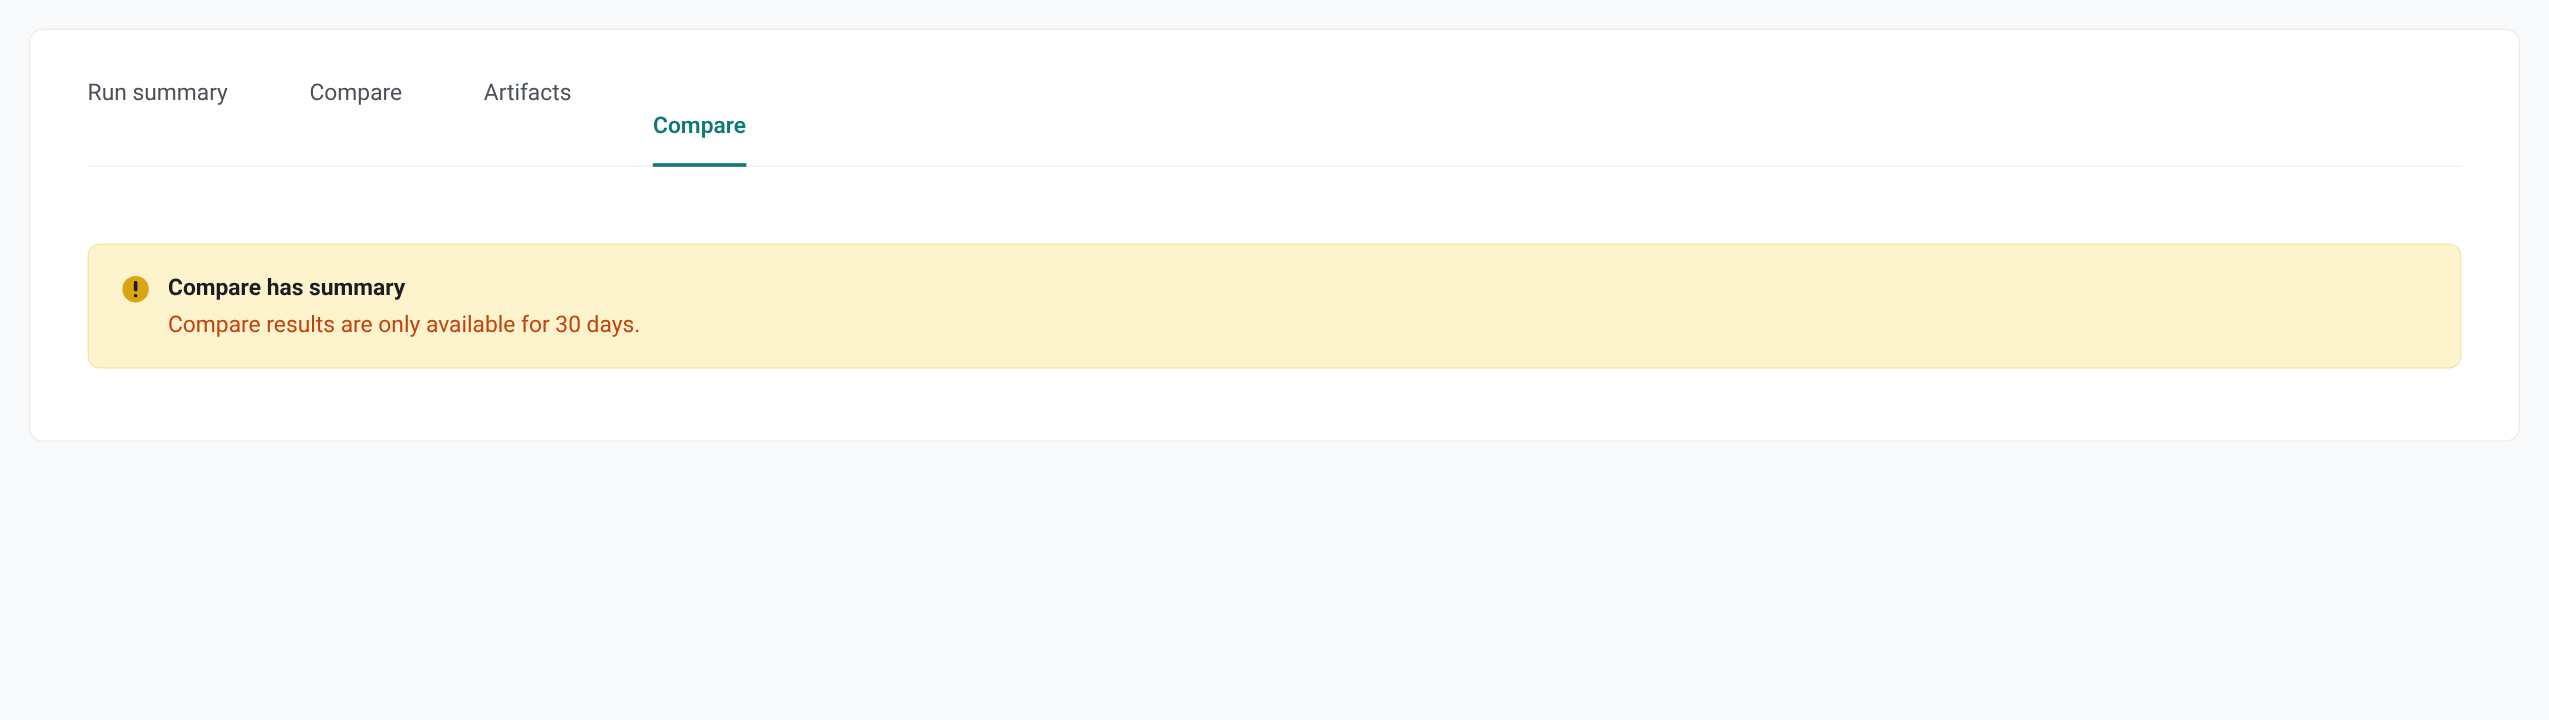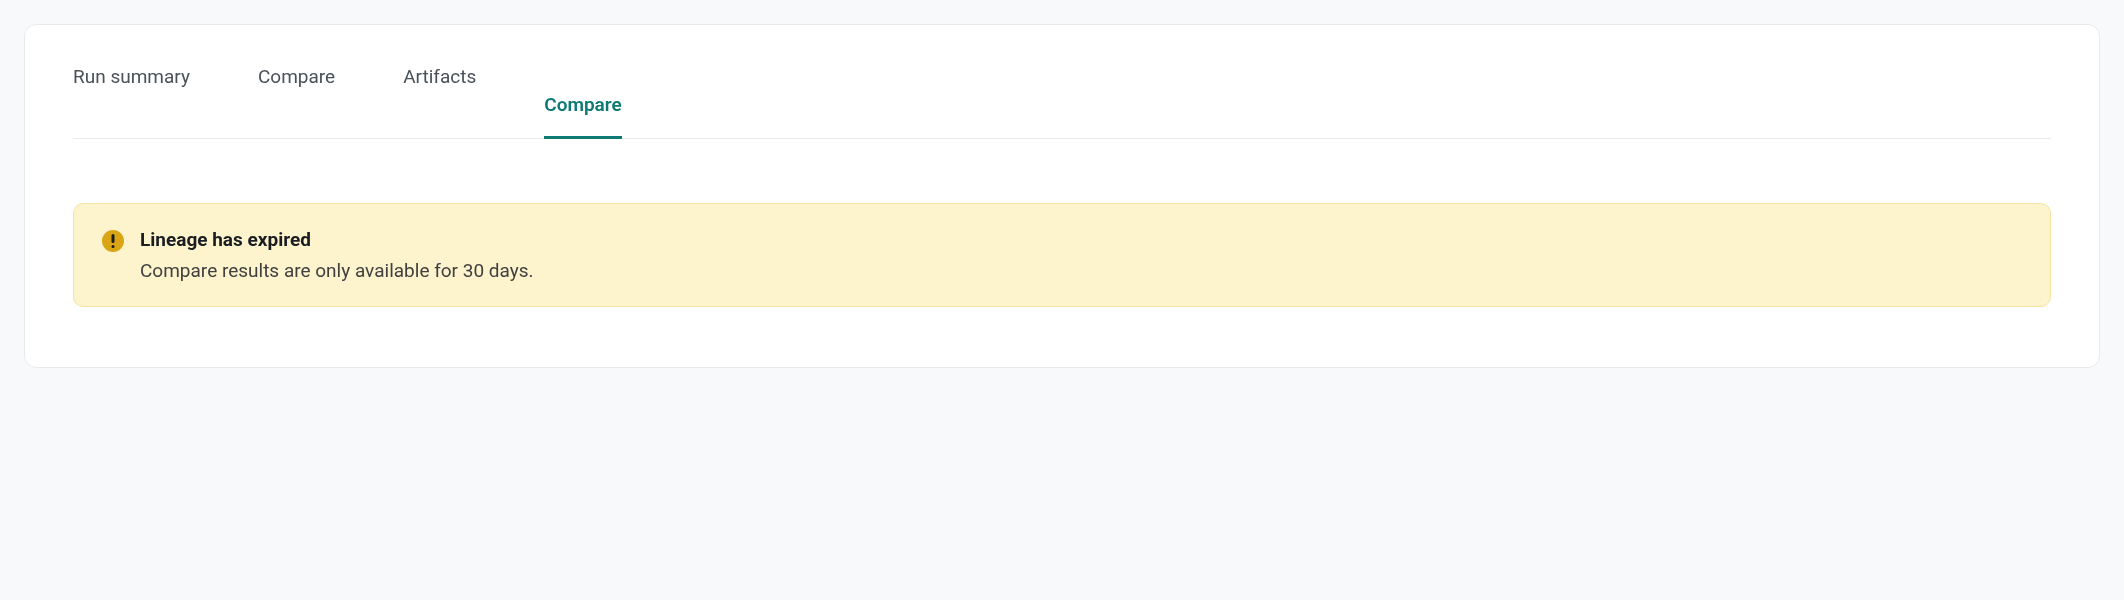--- a/index.html
+++ b/index.html
@@ -76,21 +76,21 @@
       flex: 1;
     }
     .alert-title {
       font-size: 19px;
       font-weight: 700;
       color: #1a1d21;
       margin-bottom: 8px;
     }
     .alert-message {
       font-size: 19px;
-      color: #404040;
+      color: #c2410c;
       font-weight: 400;
     }
   </style>
 </head>
 <body>
 
 <div class="card">
   <div class="tabs">
     <div class="tab">Run summary</div>
     <div class="tab">Compare</div>
@@ -100,18 +100,18 @@
 
   <div class="content">
     <div class="alert">
       <div class="alert-icon">
         <svg viewBox="0 0 4 14" fill="none">
           <rect x="0.5" y="0" width="3" height="9" rx="1.5" fill="#1a1d21"></rect>
           <circle cx="2" cy="12.5" r="1.5" fill="#1a1d21"></circle>
         </svg>
       </div>
       <div class="alert-body">
-        <div class="alert-title">Lineage has expired</div>
+        <div class="alert-title">Compare has summary</div>
         <div class="alert-message">Compare results are only available for 30 days.</div>
       </div>
     </div>
   </div>
 </div>
 
 </body></html>

